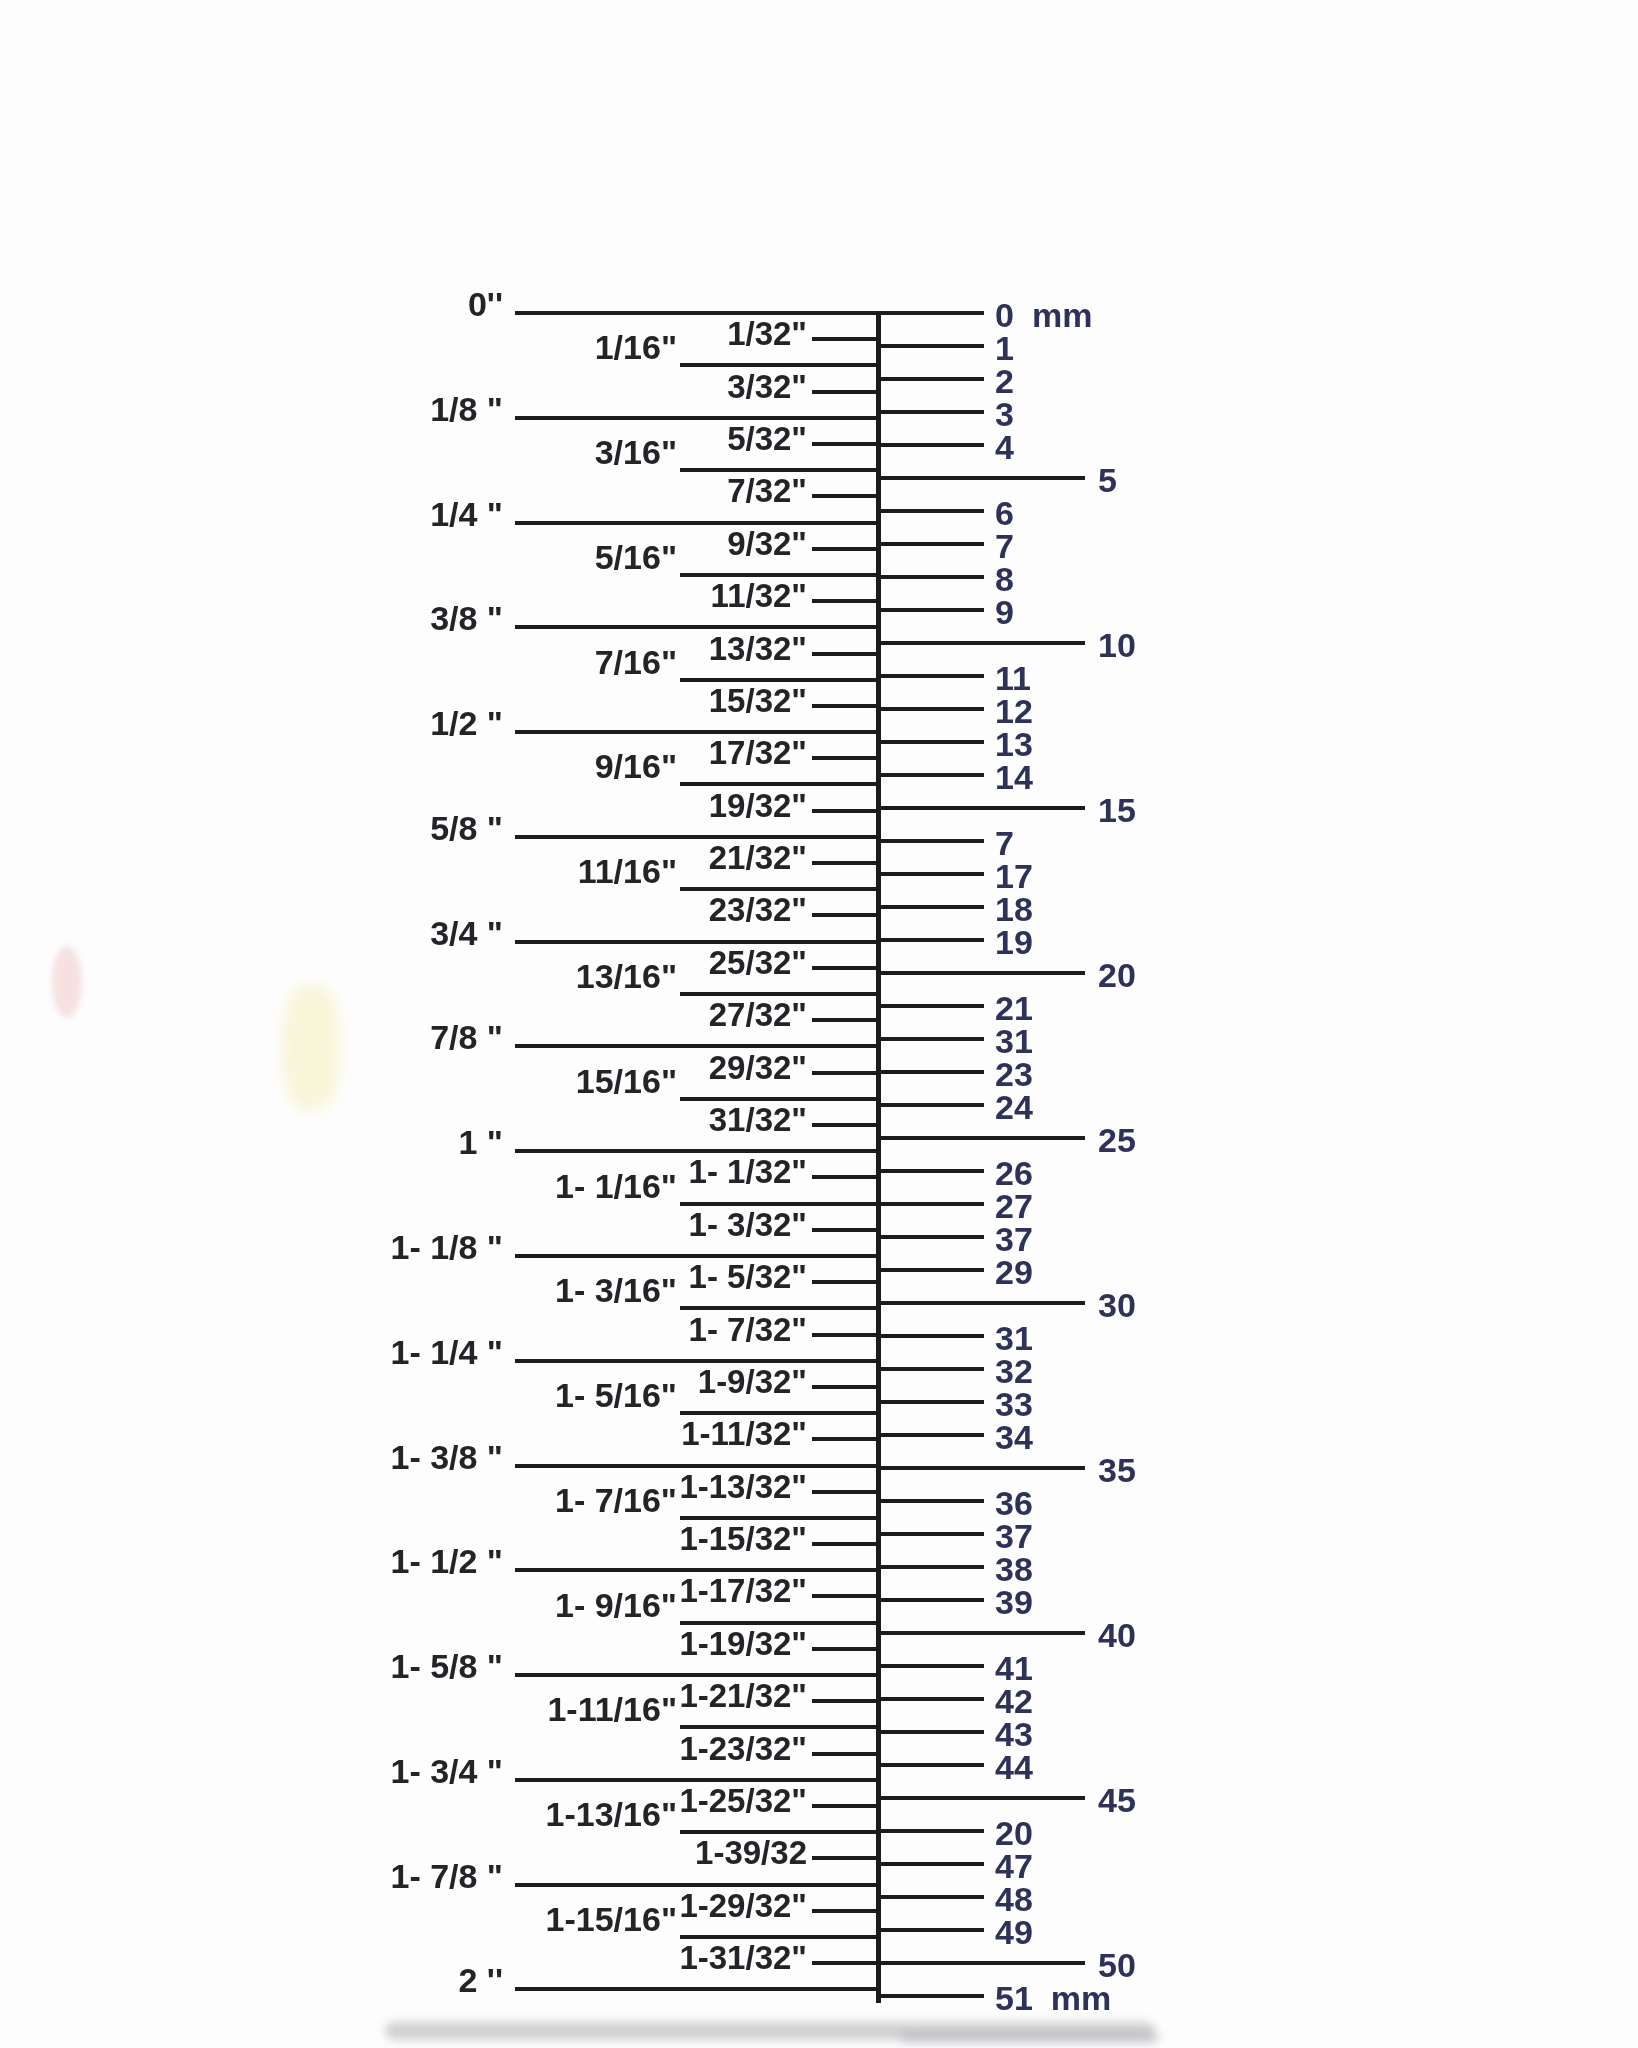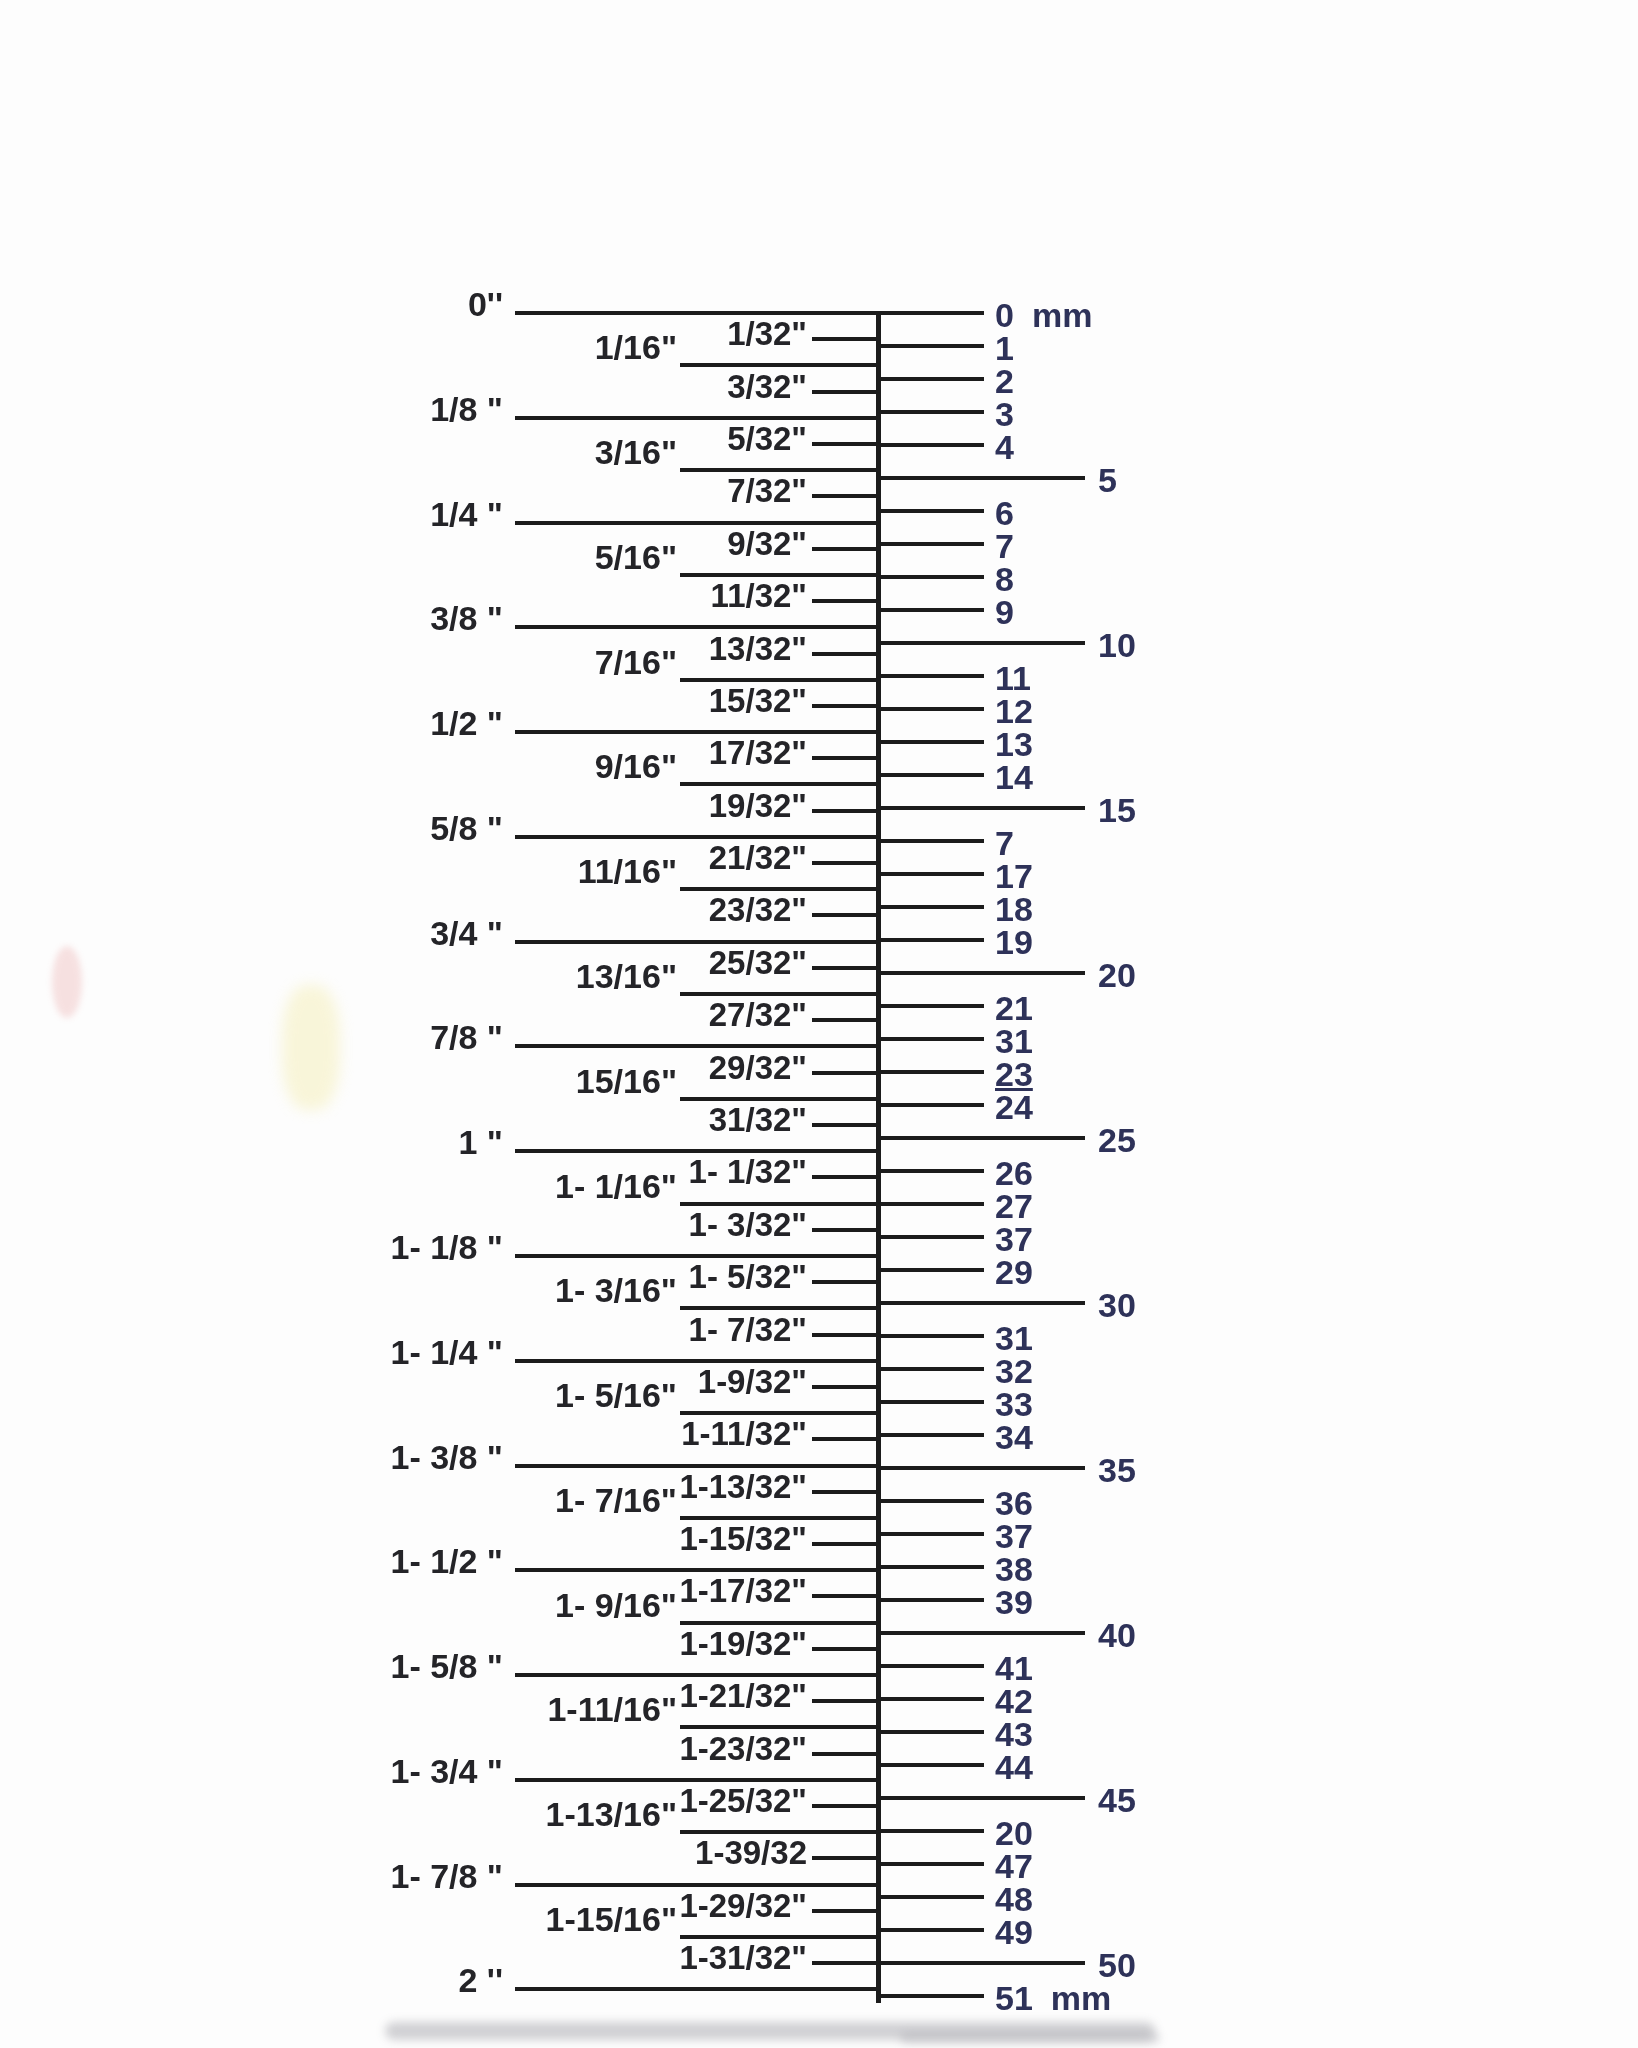--- a/index.html
+++ b/index.html
@@ -220,21 +220,21 @@
       <div class="lab mm-lab" style="left: 995px; top: 909px;">18</div>
       <div class="tick" style="left: 878px; top: 938px; width: 106px;"></div>
       <div class="lab mm-lab" style="left: 995px; top: 942px;">19</div>
       <div class="tick" style="left: 878px; top: 971px; width: 207px;"></div>
       <div class="lab mm-lab" style="left: 1098px; top: 975px;">20</div>
       <div class="tick" style="left: 878px; top: 1004px; width: 106px;"></div>
       <div class="lab mm-lab" style="left: 995px; top: 1008px;">21</div>
       <div class="tick" style="left: 878px; top: 1037px; width: 106px;"></div>
       <div class="lab mm-lab" style="left: 995px; top: 1041px;">31</div>
       <div class="tick" style="left: 878px; top: 1070px; width: 106px;"></div>
-      <div class="lab mm-lab" style="left: 995px; top: 1074px; text-decoration: underline;">23</div>
+      <div class="lab mm-lab" style="left: 995px; top: 1074px;">23</div>
       <div class="tick" style="left: 878px; top: 1103px; width: 106px;"></div>
       <div class="lab mm-lab" style="left: 995px; top: 1107px;">24</div>
       <div class="tick" style="left: 878px; top: 1136px; width: 207px;"></div>
       <div class="lab mm-lab" style="left: 1098px; top: 1140px;">25</div>
       <div class="tick" style="left: 878px; top: 1169px; width: 106px;"></div>
       <div class="lab mm-lab" style="left: 995px; top: 1173px;">26</div>
       <div class="tick" style="left: 878px; top: 1202px; width: 106px;"></div>
       <div class="lab mm-lab" style="left: 995px; top: 1206px;">27</div>
       <div class="tick" style="left: 878px; top: 1235px; width: 106px;"></div>
       <div class="lab mm-lab" style="left: 995px; top: 1239px;">37</div>

